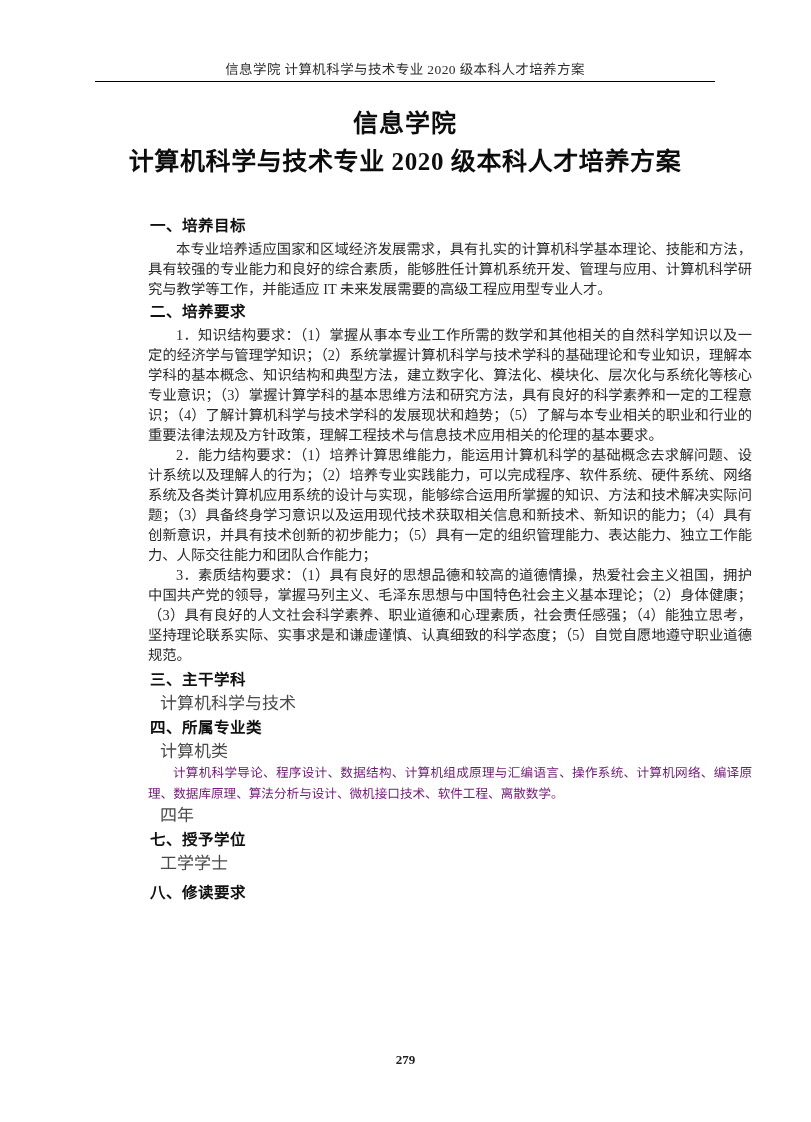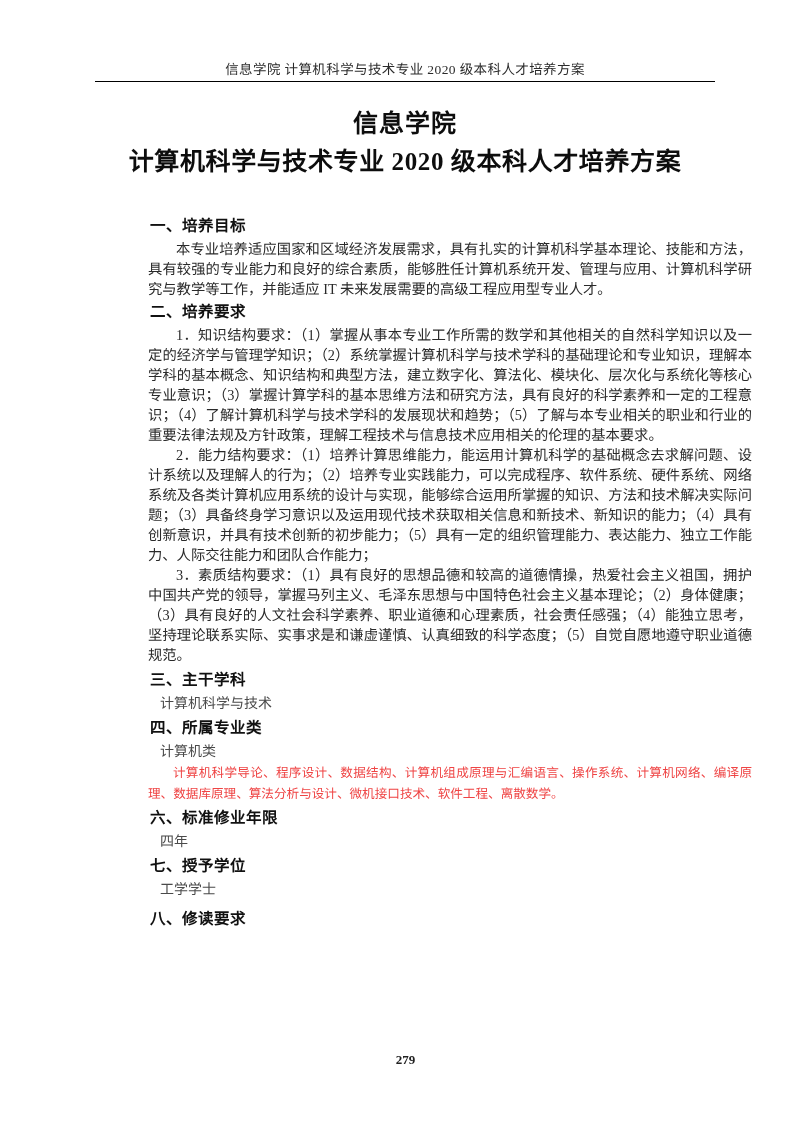--- a/index.html
+++ b/index.html
@@ -98,27 +98,27 @@
     color: #2a2a2a;
     text-indent: 28px;
   }
 
   p.small-para {
     margin: 0;
     font-size: 12.6px;
     line-height: 21px;
     text-align: justify;
     text-justify: inter-ideograph;
-    color: #ef4444;
+    color: #701a75;
     text-indent: 25px;
   }
 
   p.small-line {
     margin: 0;
-    font-size: 14px;
+    font-size: 17px;
     line-height: 22px;
     color: #4a4a4a;
     text-indent: 12px;
   }
 
   .gap-sm { height: 2px; }
   .gap-md { height: 5px; }
 
   
   .page-number {
@@ -159,21 +159,20 @@
     <div class="gap-sm"></div>
 
     <h2 class="section-heading">三、主干学科</h2>
     <p class="small-line">计算机科学与技术</p>
 
     <h2 class="section-heading">四、所属专业类</h2>
     <p class="small-line">计算机类</p>
 
     <p class="small-para">计算机科学导论、程序设计、数据结构、计算机组成原理与汇编语言、操作系统、计算机网络、编译原理、数据库原理、算法分析与设计、微机接口技术、软件工程、离散数学。</p>
 
-    <h2 class="section-heading">六、标准修业年限</h2>
     <p class="small-line">四年</p>
 
     <h2 class="section-heading">七、授予学位</h2>
     <p class="small-line">工学学士</p>
 
     <div class="gap-md"></div>
 
     <h2 class="section-heading">八、修读要求</h2>
 
   </div>

